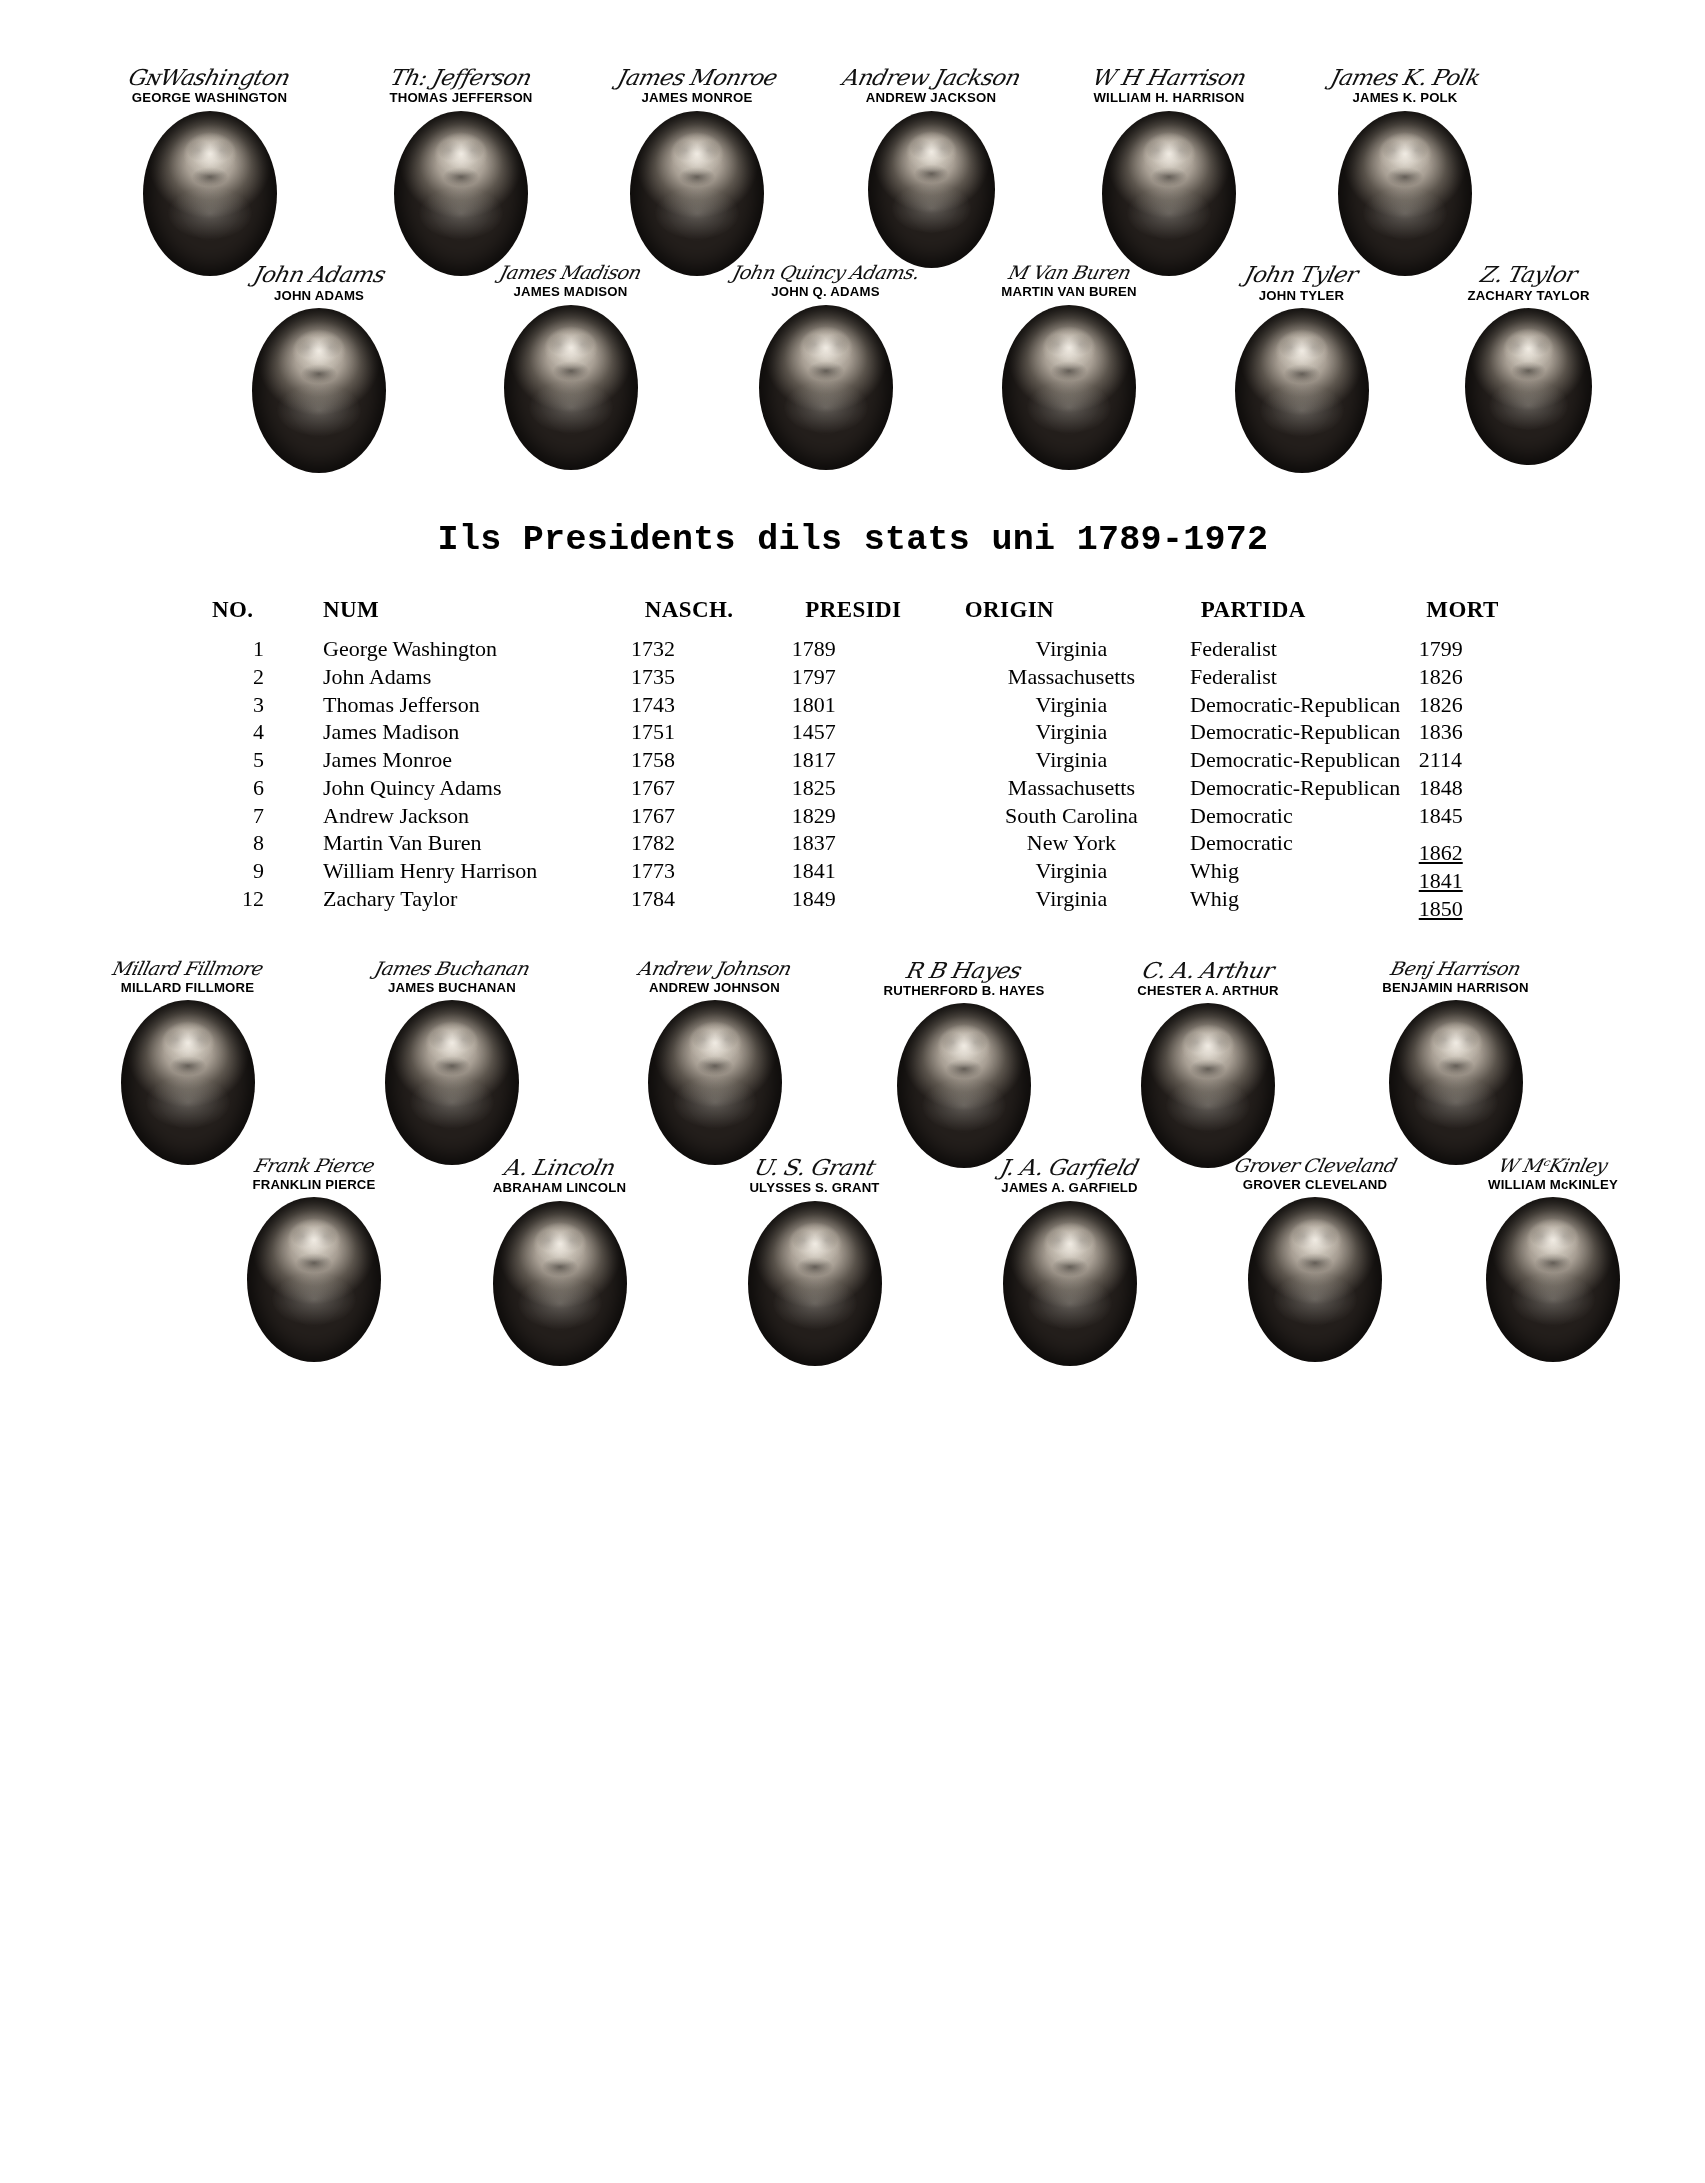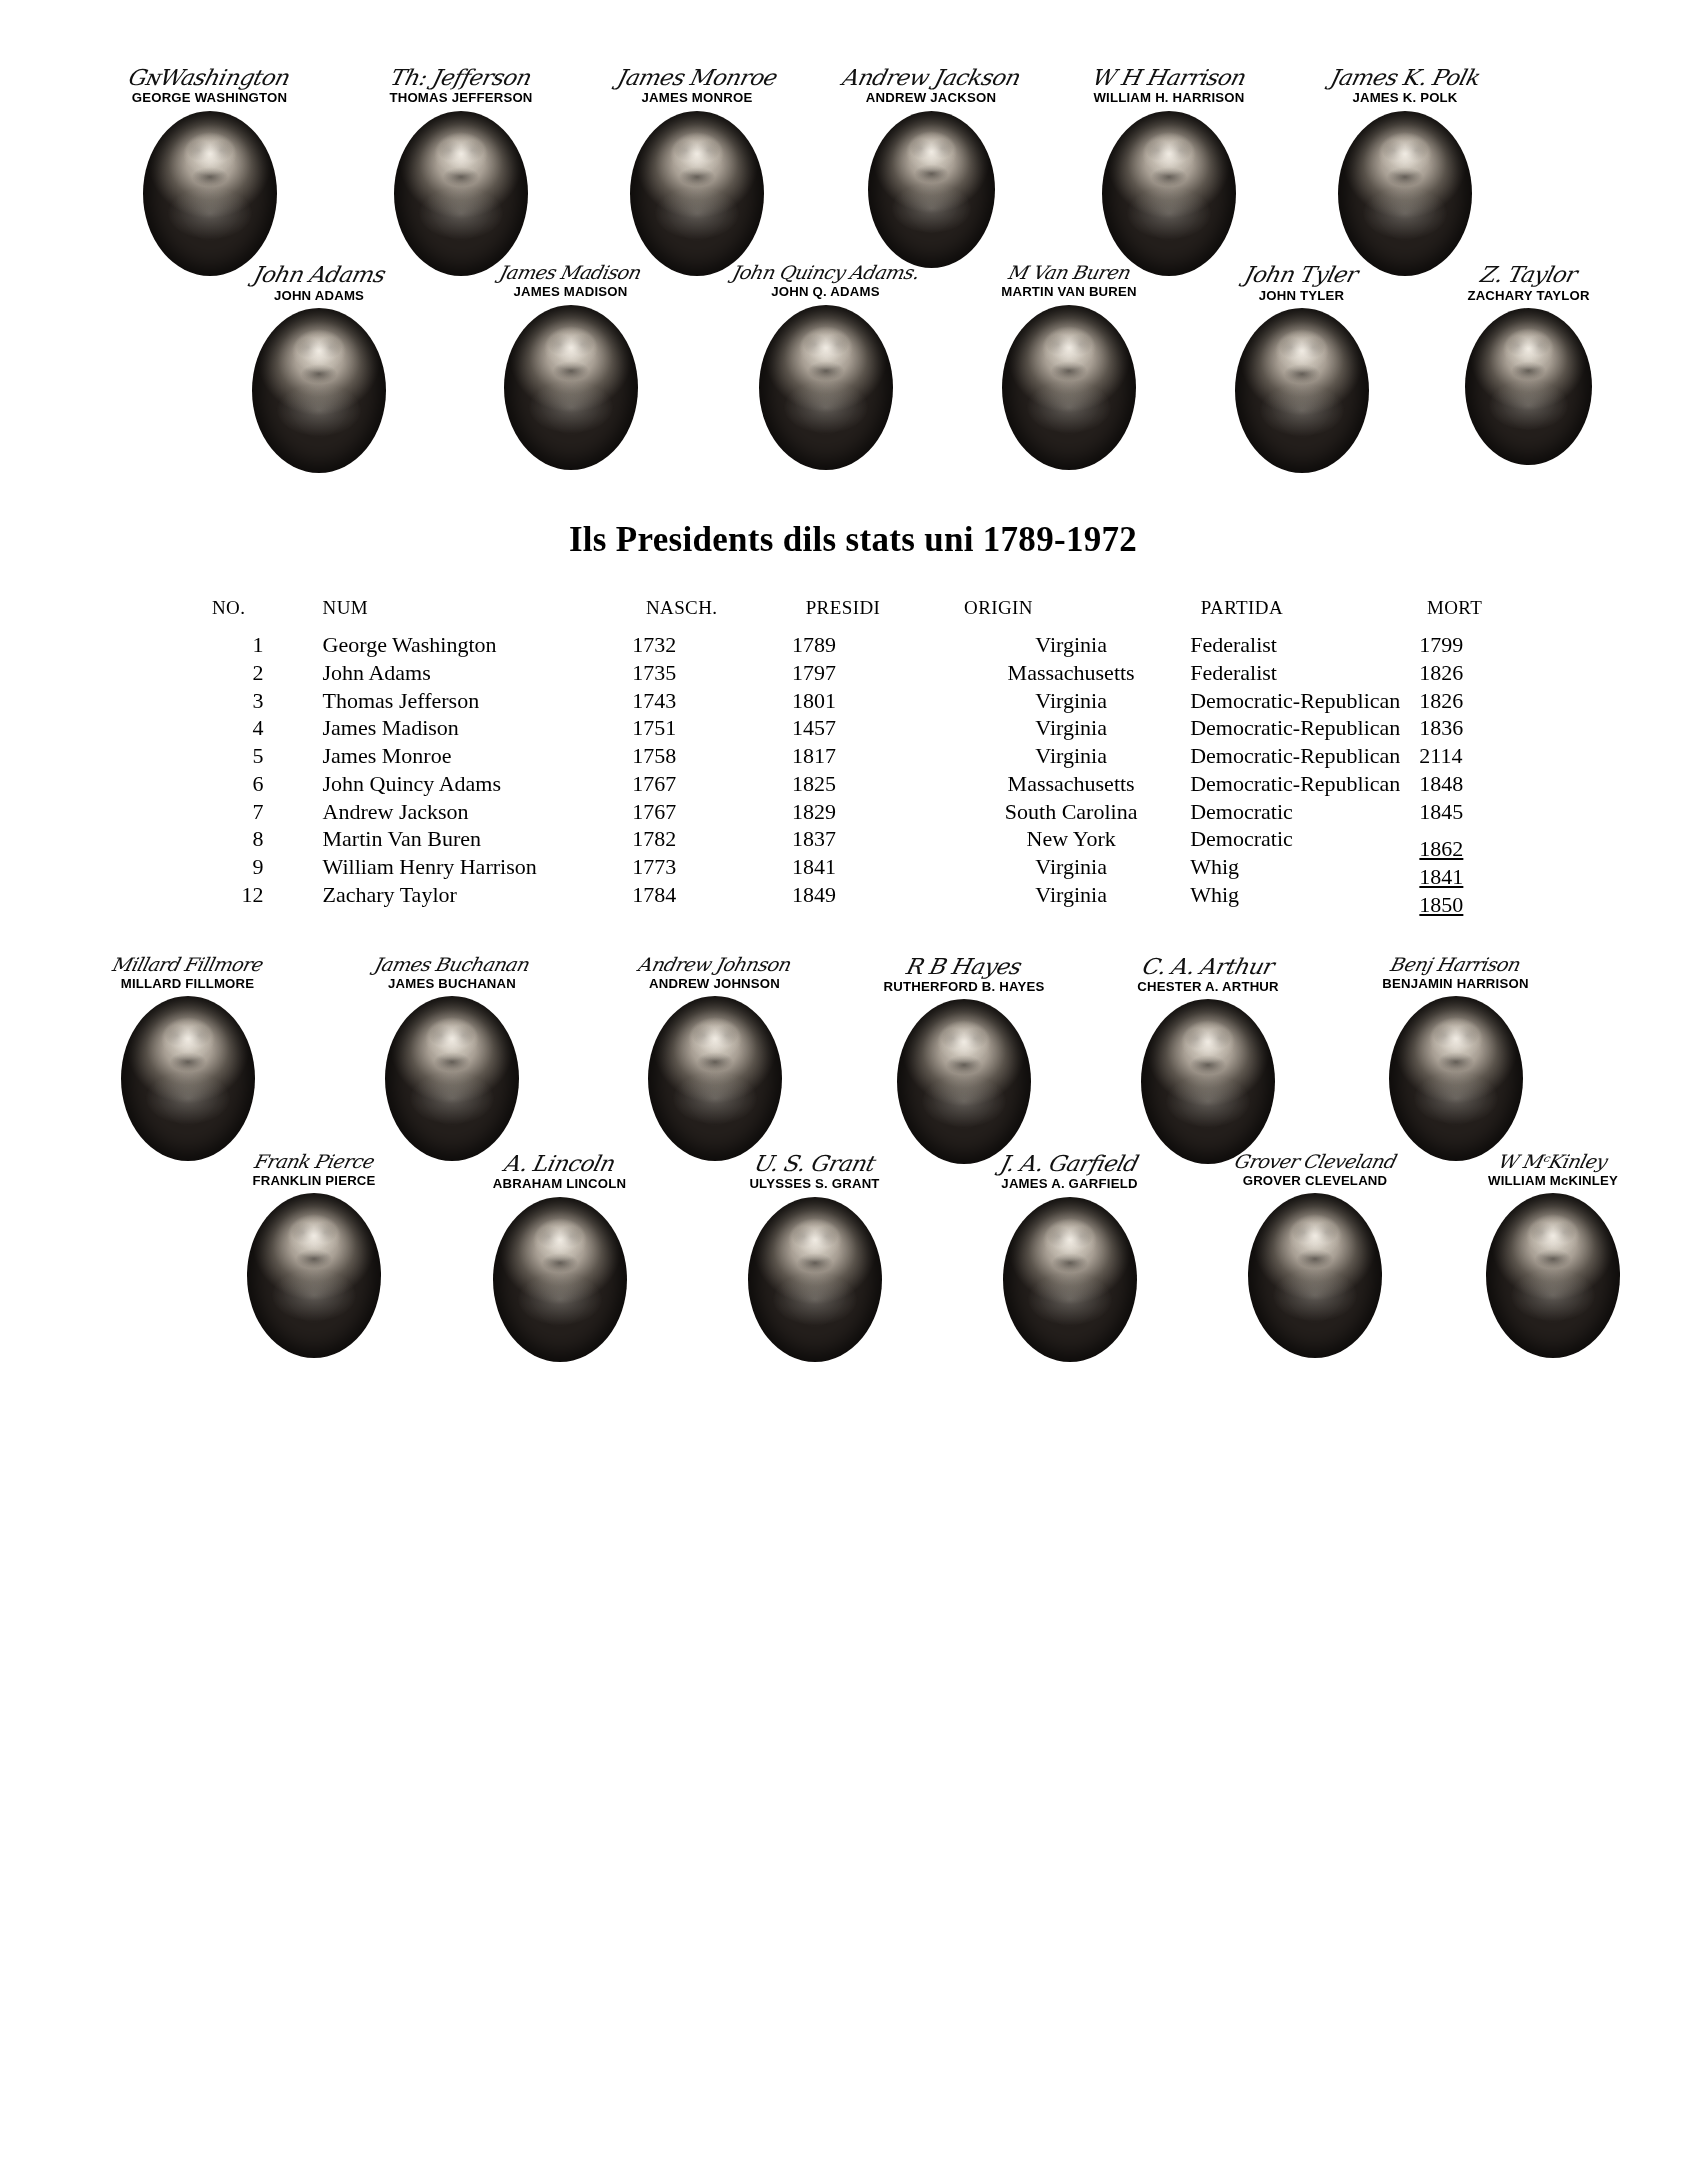--- a/index.html
+++ b/index.html
@@ -88,43 +88,43 @@
       radial-gradient(ellipse 13% 9% at 42% 24%, rgba(30,25,20,0.55) 0%, rgba(0,0,0,0) 70%),
       radial-gradient(ellipse 13% 9% at 58% 24%, rgba(30,25,20,0.55) 0%, rgba(0,0,0,0) 70%),
       radial-gradient(ellipse 18% 8% at 50% 40%, rgba(20,16,12,0.5) 0%, rgba(0,0,0,0) 75%),
       radial-gradient(ellipse 40% 20% at 50% 62%, rgba(235,230,220,0.3) 0%, rgba(0,0,0,0) 80%);
   }
   .oval.small { width: 127px; height: 157px; }
 
   
   .page-title {
     text-align: center;
-    font-family: Liberation Serif, serif;
+    font-family: Liberation Mono, monospace;
     font-size: 35px;
     letter-spacing: 0.3px;
     margin: 0;
     padding: 0;
   }
 
   
   .table-block {
     margin: 0 auto;
     width: 1360px;
     position: relative;
   }
   table.pres-table {
     border-collapse: collapse;
     font-family: "Liberation Serif", serif;
     font-size: 22px;
     width: 100%;
   }
   table.pres-table th {
-    font-weight: normal;
+    font-weight: bold;
     text-align: left;
-    font-size: 19px;
+    font-size: 23px;
     padding-bottom: 13.6px;
     letter-spacing: 0.4px;
   }
   table.pres-table td {
     vertical-align: top;
     padding: 0.8px 0 2.3px 0;
     line-height: 1.12;
   }
   .col-no    { width: 53px;  text-align: right; padding-right: 0 !important; }
   .col-num   { width: 325px; padding-left: 59px !important; }

